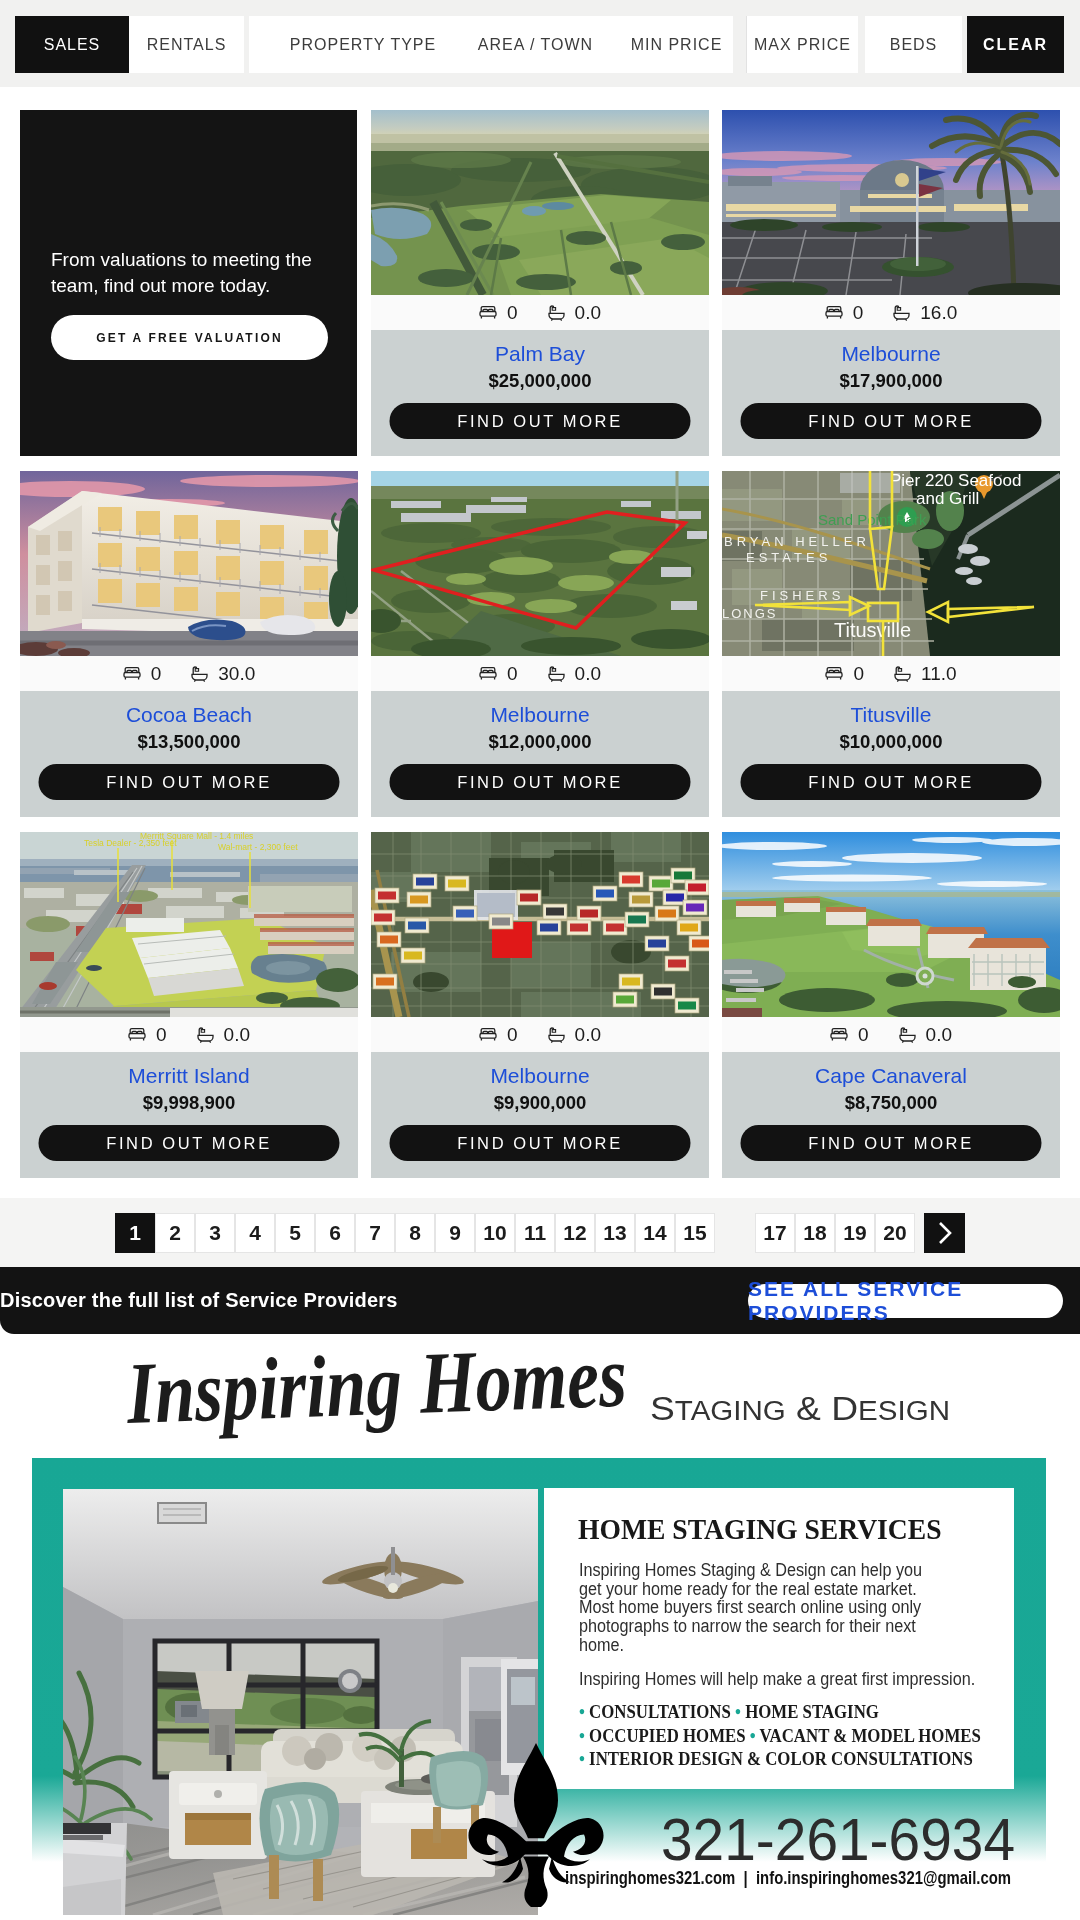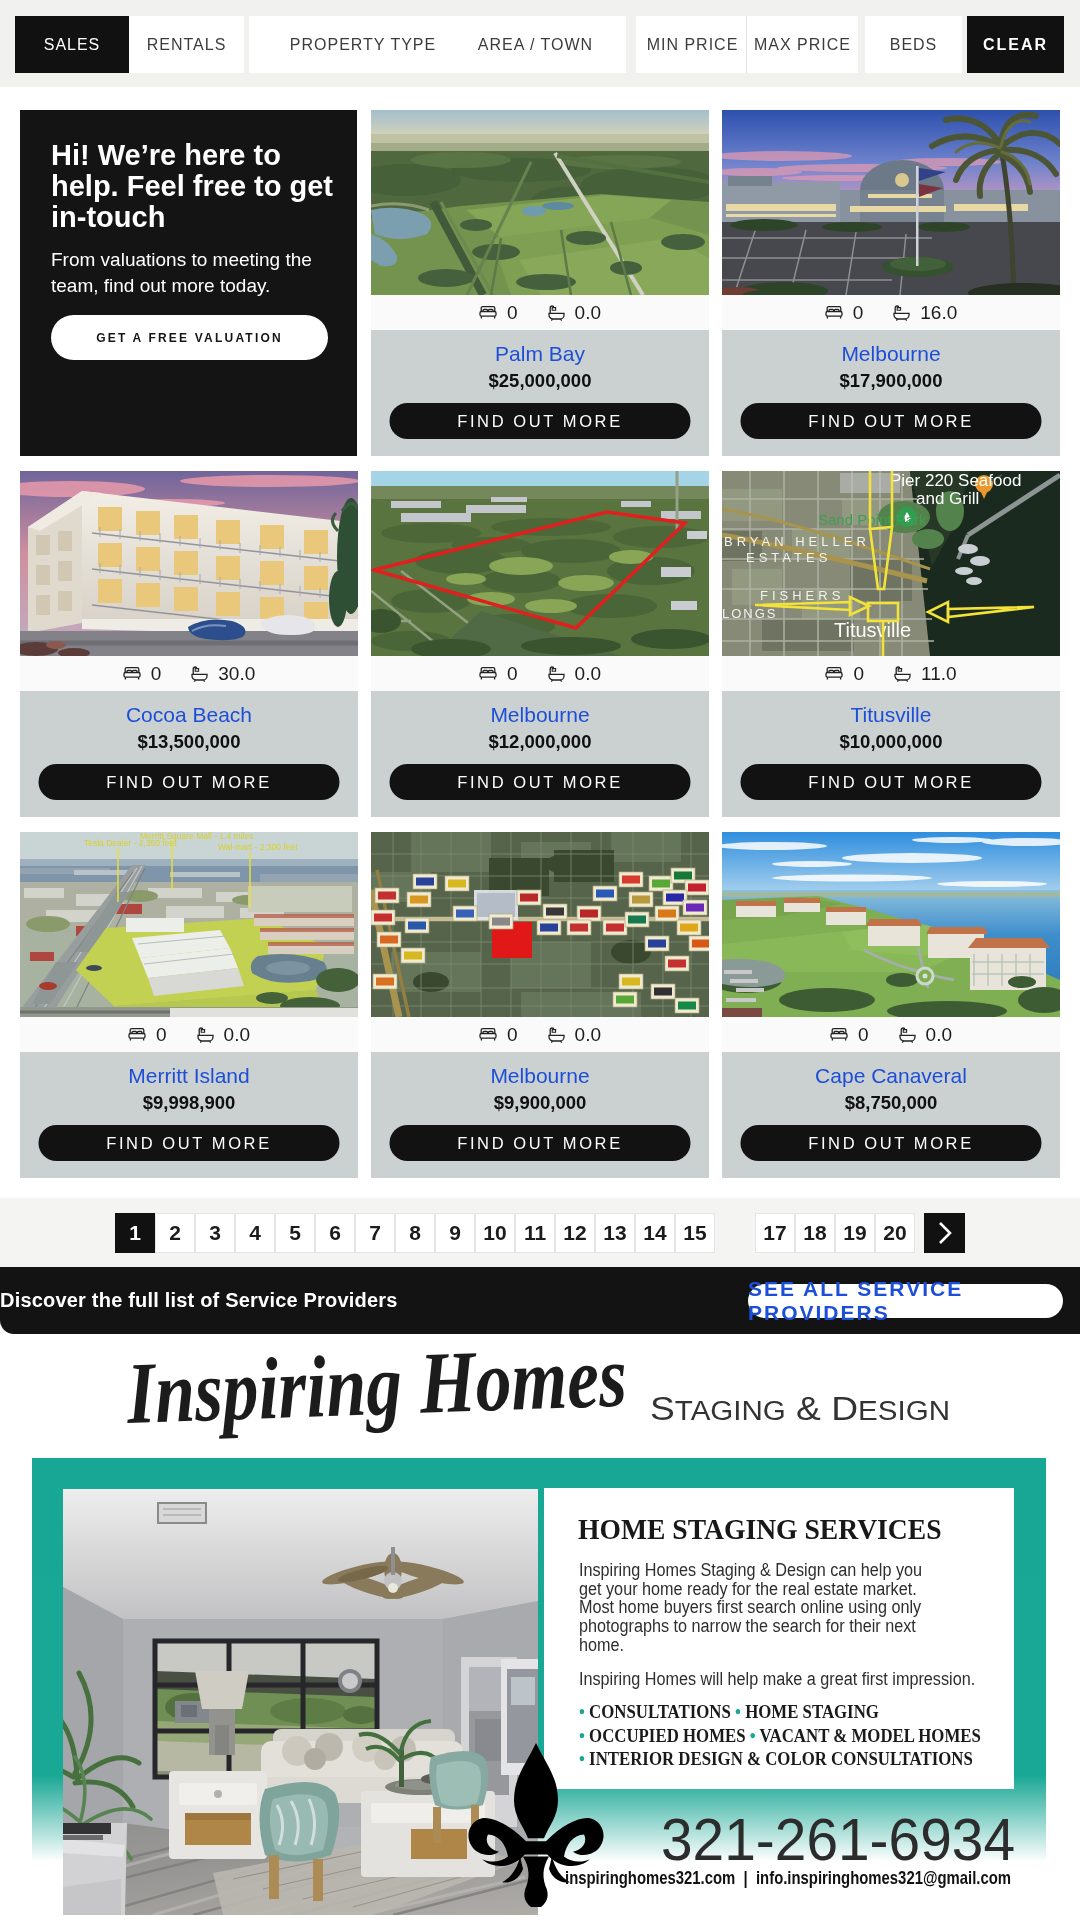--- a/index.html
+++ b/index.html
@@ -74,32 +74,31 @@
 <div class="fbar">
 
   <div class="fbtn dark" style="left:15px;width:114px;">SALES</div>
 
   <div class="fbtn" style="left:129px;width:115px;">RENTALS</div>
 
   <div class="fbtn" style="left:249px;width:228px;">PROPERTY TYPE</div>
 
   <div class="fbtn" style="left:445px;width:181px;">AREA / TOWN</div>
 
-  <div class="fbtn" style="left:636px;width:113px;">MIN PRICE</div>
+  <div class="fbtn" style="left:620px;width:113px;">MIN PRICE</div>
 
   <div class="fbtn" style="left:746px;width:112px;border-left:1px solid #e2e2e2;">MAX PRICE</div>
 
   <div class="fbtn" style="left:865px;width:97px;">BEDS</div>
 
   <div class="fbtn dark" style="left:967px;width:97px;font-weight:bold;letter-spacing:2px;">CLEAR</div>
 </div>
 
 <div class="promo">
 
-  <h2>Hi! We’re here to help. Feel free to get in-touch</h2>
 
   <p>From valuations to meeting the team, find out more today.</p>
 
   <div class="pbtn" style="top:205px;">GET A FREE VALUATION</div>
 
 </div>
 
 <div class="card" style="left:371px;top:110px;">
 
   <div class="photo"><svg width="338" height="185" viewBox="0 0 338 185" preserveAspectRatio="none">

